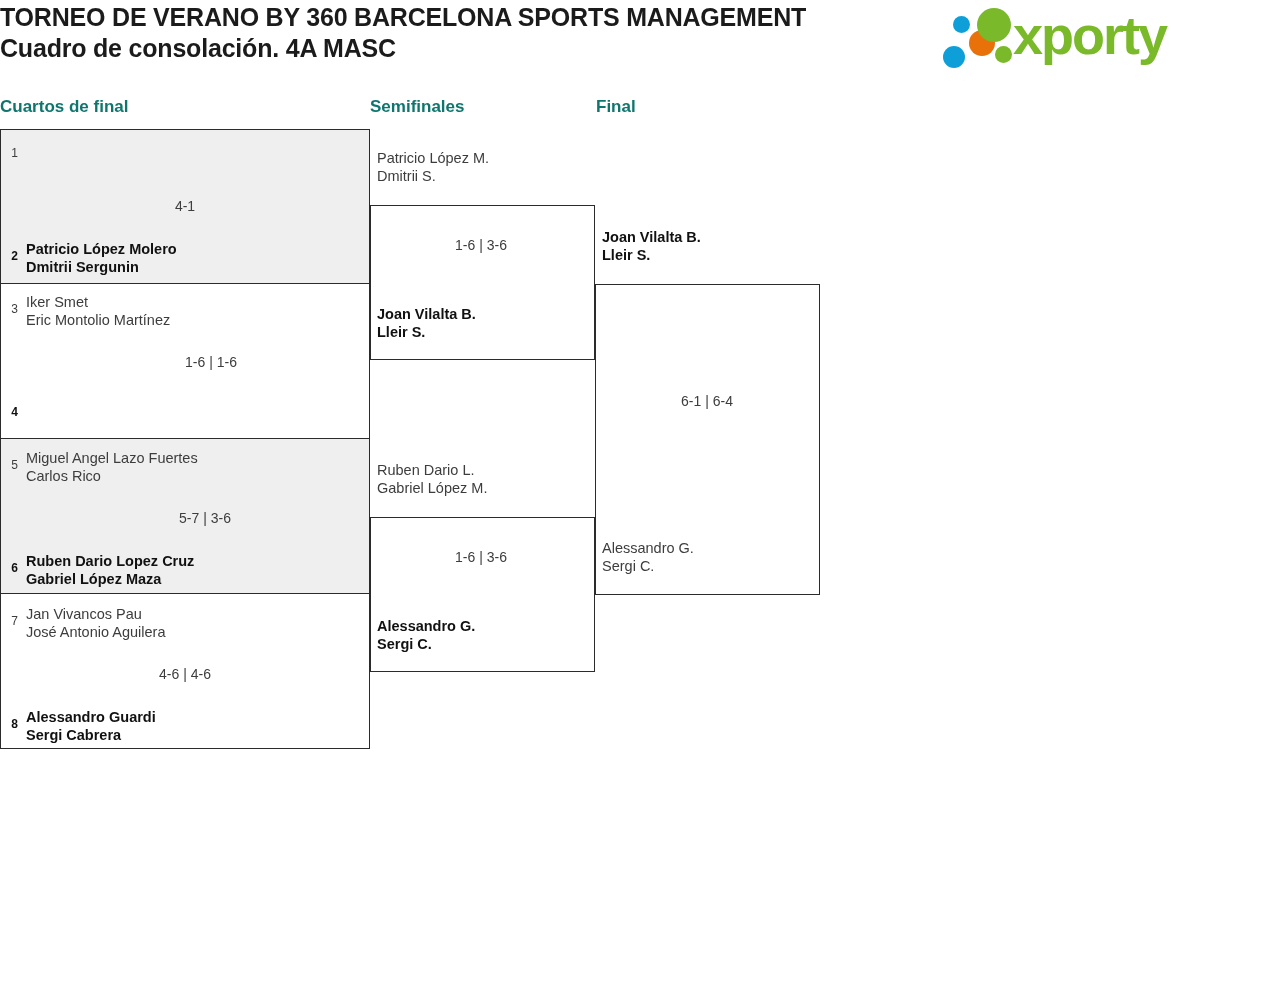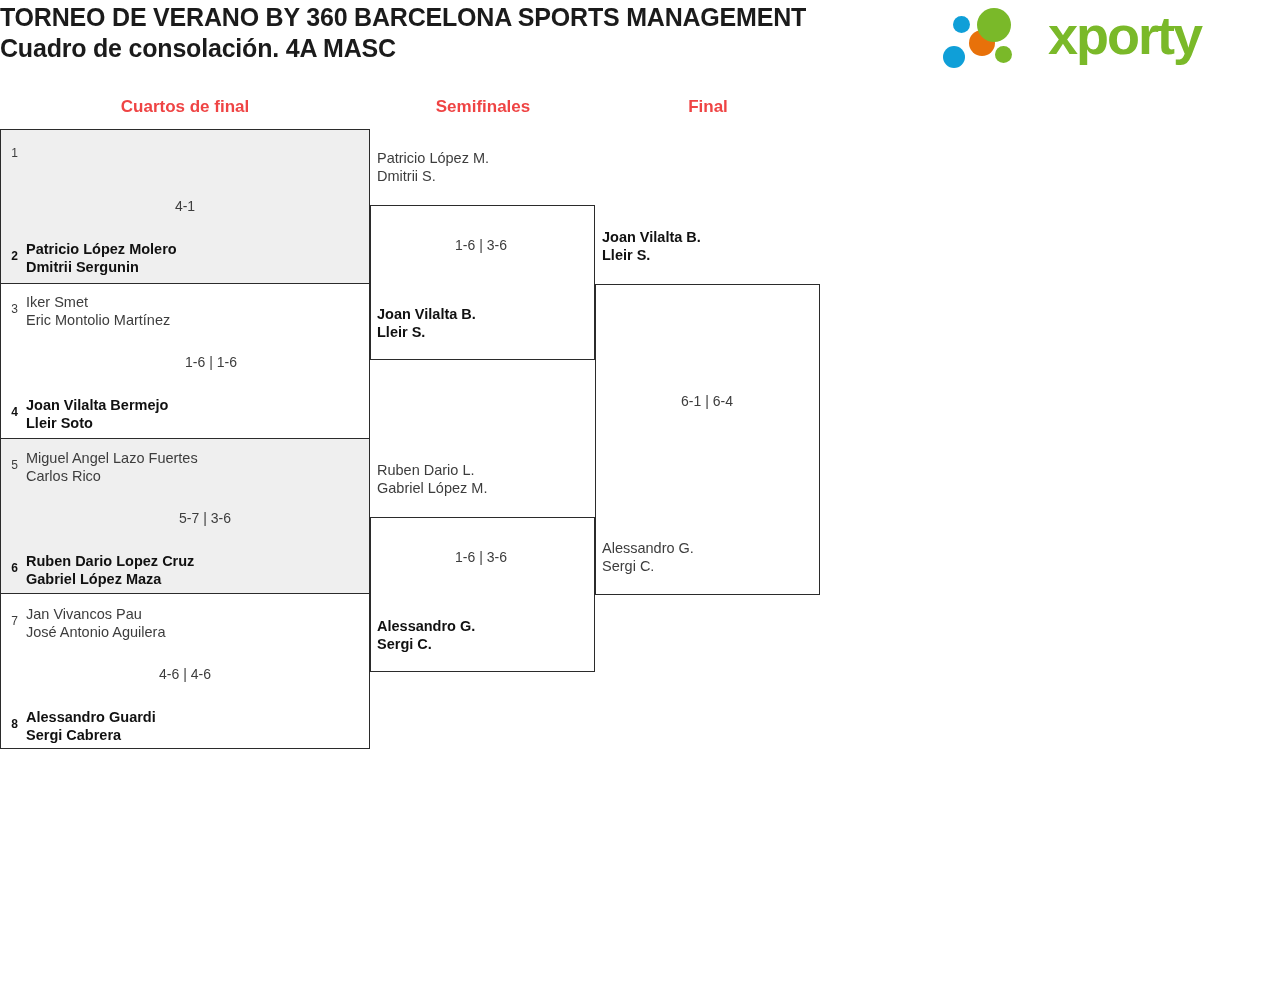--- a/index.html
+++ b/index.html
@@ -46,30 +46,29 @@
   .dot-c { left: 32px;  top: 25px; width: 26px; height: 26px; }
   .dot-d { left: 40px;  top: 3px;  width: 34px; height: 34px; }
   .dot-e { left: 58px;  top: 41px; width: 17px; height: 17px; }
   .logo-word {
     position: absolute;
     left: 76px; top: -1px;
     font-size: 54px;
     font-weight: bold;
     letter-spacing: -2px;
     line-height: 62px;
-    margin-left: 35px;
   }
 
   
   .round-header {
     position: absolute;
     font-size: 17px;
     font-weight: bold;
-    color: #ef4444;
-    text-align: center;
+    color: #0f766e;
+    text-align: left;
     top: 96px;
     line-height: 22px;
   }
   #hdr-qf { left: 0;   width: 370px; }
   #hdr-sf { left: 370px; width: 226px; }
   #hdr-f  { left: 596px; width: 224px; }
 
   
   .bracket {
     position: absolute;
@@ -166,24 +165,20 @@
     <span class="nm">Dmitrii Sergunin</span>
   </div>
 
   <div class="seed" style="left:0px; top:302px">3</div>
   <div class="pair" style="left:26px; top:293px">
     <span class="nm">Iker Smet</span>
     <span class="nm">Eric Montolio Martínez</span>
   </div>
   <div class="score" style="left:0px; top:353px; width:422px">1-6 | 1-6</div>
   <div class="seed winner" style="left:0px; top:405px">4</div>
-  <div class="pair winner" style="left:26px; top:396px">
-    <span class="nm">Joan Vilalta Bermejo</span>
-    <span class="nm">Lleir Soto</span>
-  </div>
 
   <div class="seed" style="left:0px; top:458px">5</div>
   <div class="pair" style="left:26px; top:449px">
     <span class="nm">Miguel Angel Lazo Fuertes</span>
     <span class="nm">Carlos Rico</span>
   </div>
   <div class="score" style="left:0px; top:509px; width:410px">5-7 | 3-6</div>
   <div class="seed winner" style="left:0px; top:561px">6</div>
   <div class="pair winner" style="left:26px; top:552px">
     <span class="nm">Ruben Dario Lopez Cruz</span>

